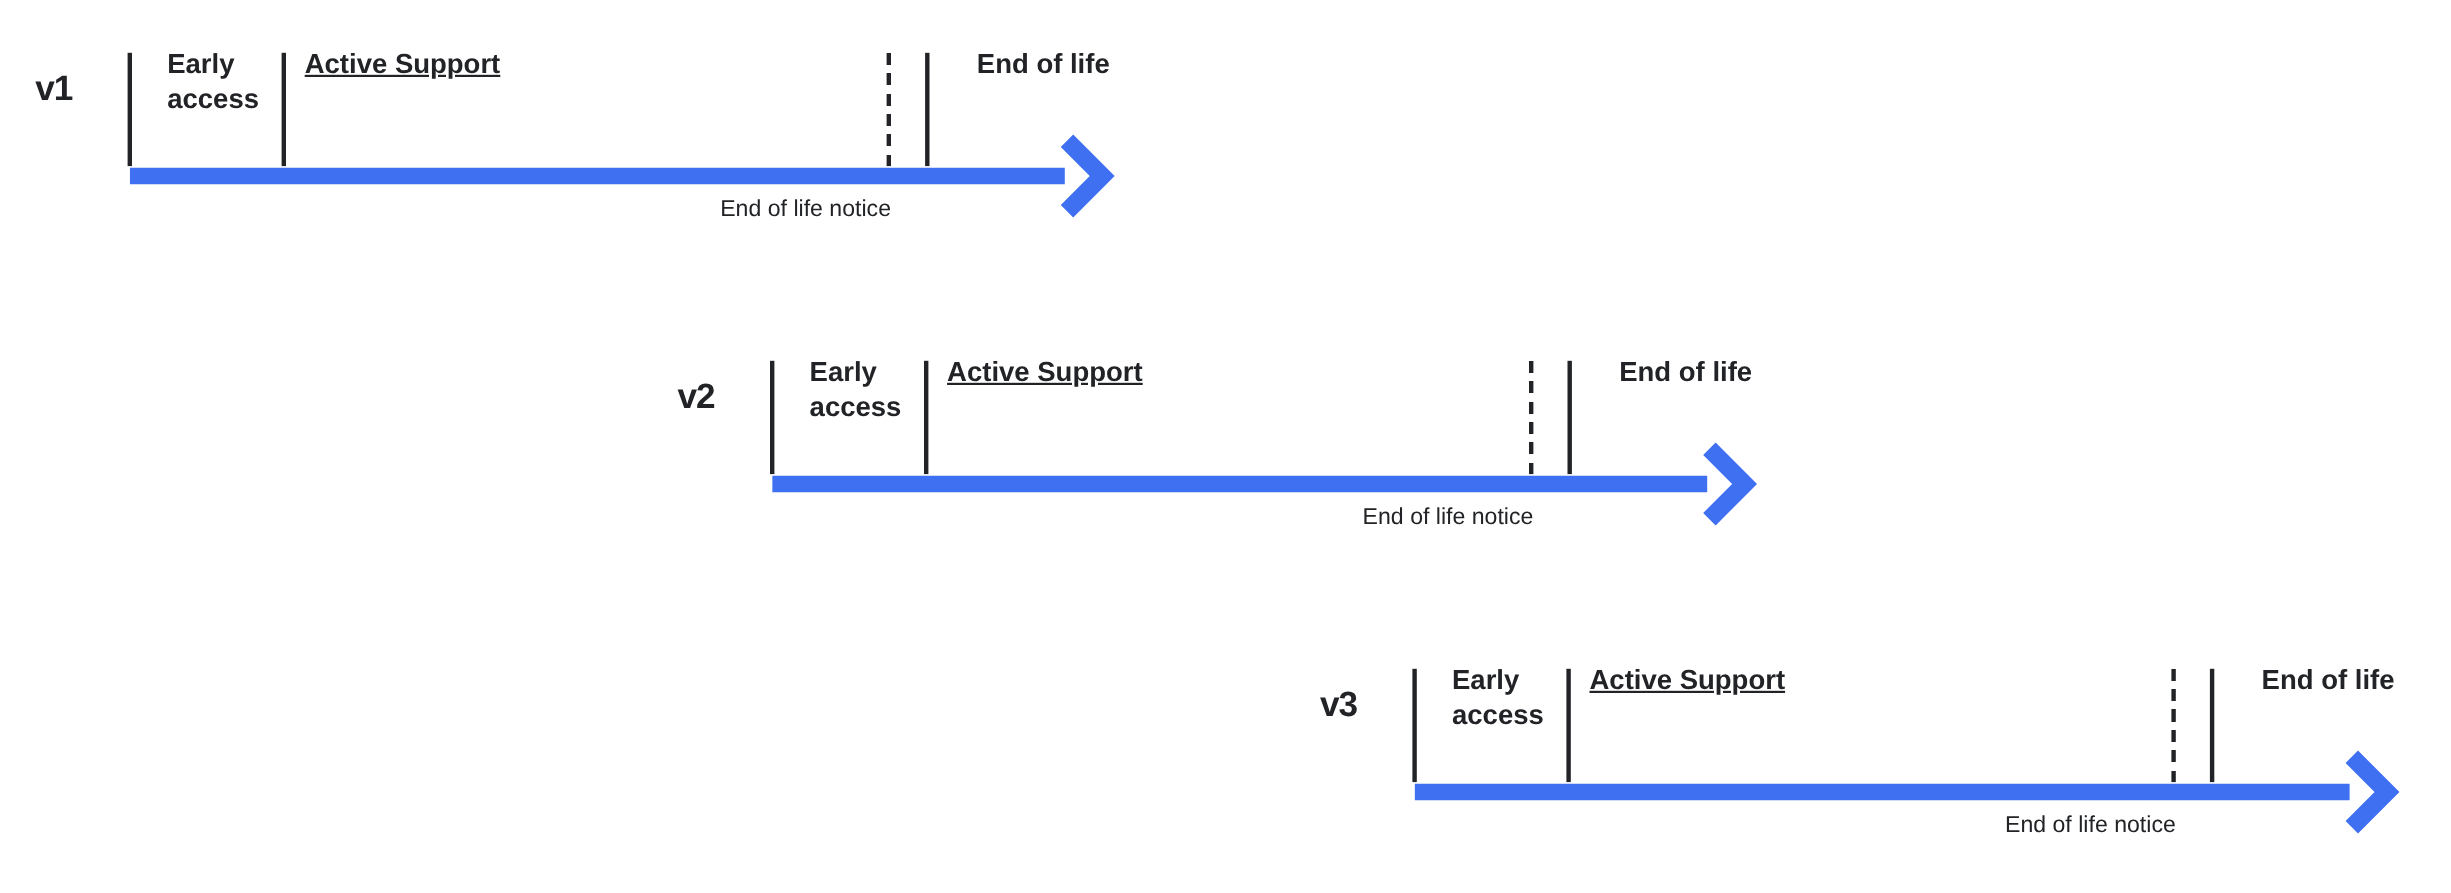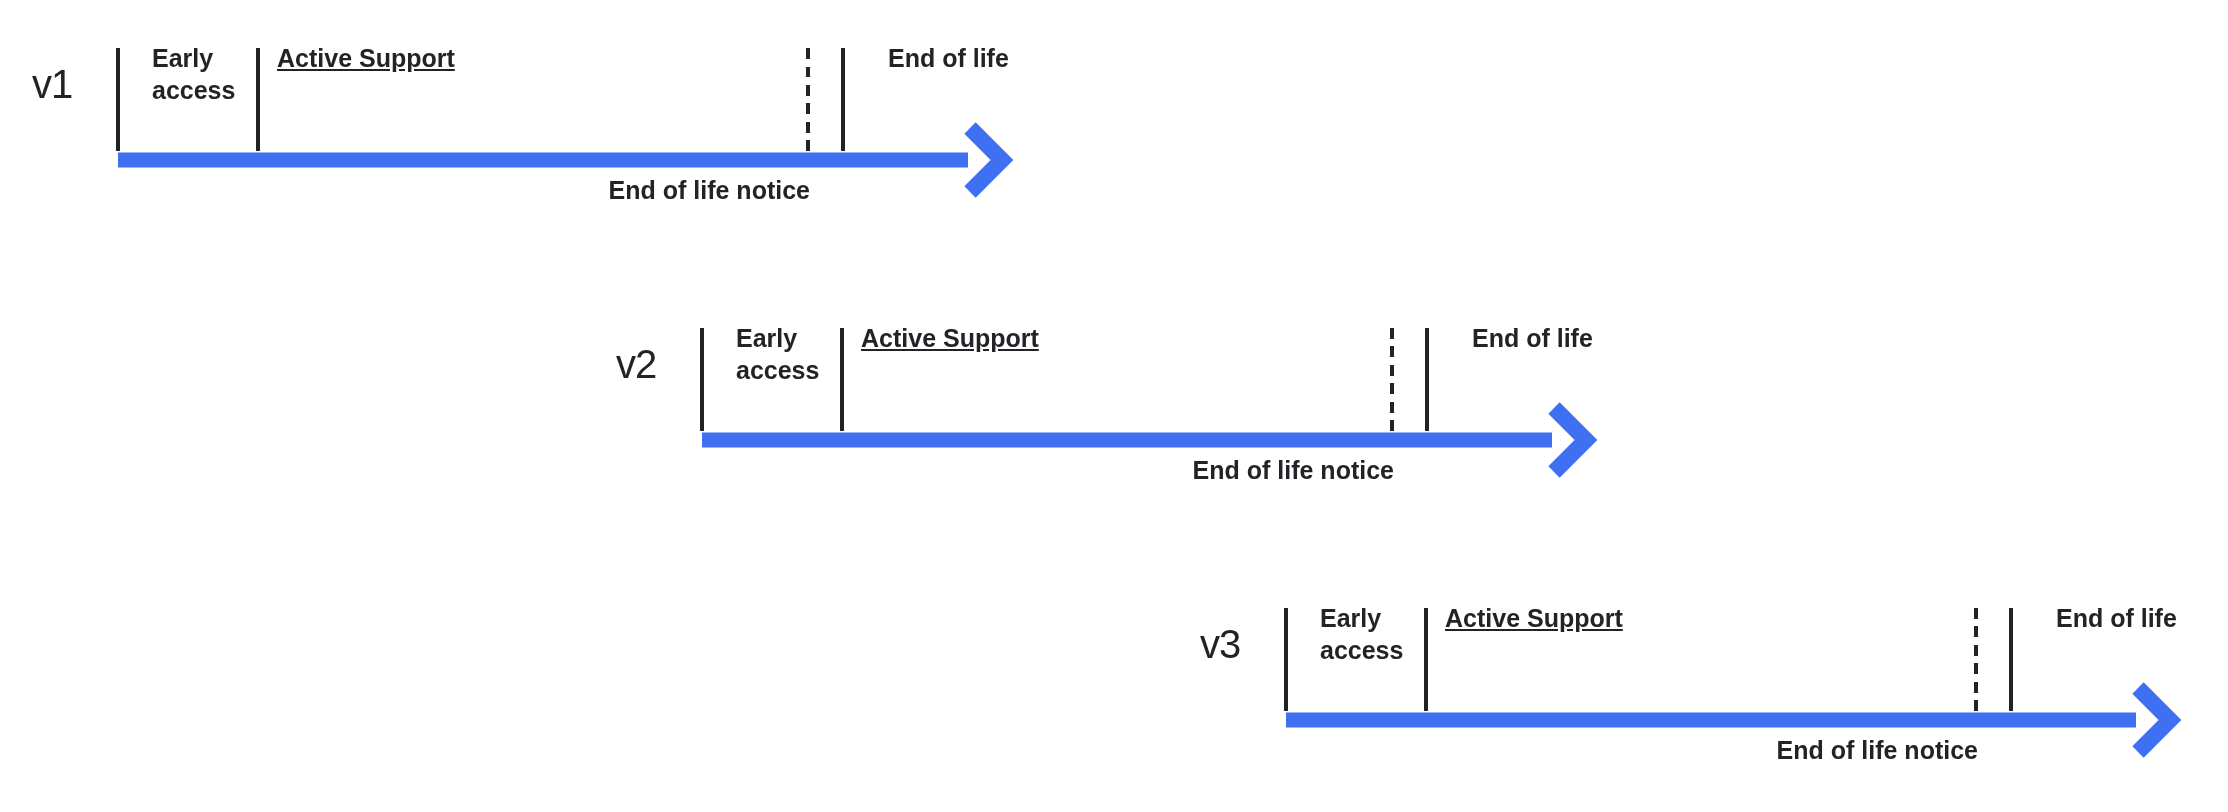--- a/index.html
+++ b/index.html
@@ -22,22 +22,22 @@
     height:225px;
   }
   .row-v1{left:0px;   top:0px;}
   .row-v2{left:584px; top:280px;}
   .row-v3{left:1168px;top:560px;}
 
   .version-label{
     position:absolute;
     left:32px;
     top:64px;
-    font-size:40px;
-    font-weight:400;
+    font-size:32px;
+    font-weight:700;
     line-height:1;
     letter-spacing:-1px;
     color:var(--ink);
   }
   .tick{
     position:absolute;
     top:48px;
     width:4px;
     height:103px;
     background:var(--ink);
@@ -68,22 +68,22 @@
     white-space:normal;
   }
   .phase-active{left:277px;text-decoration:underline;}
   .phase-eol{left:888px;}
   .notice-label{
     position:absolute;
     left:560px;
     top:174px;
     width:250px;
     text-align:right;
-    font-size:25px;
-    font-weight:700;
+    font-size:21px;
+    font-weight:400;
     line-height:32px;
     color:var(--ink);
     white-space:nowrap;
   }
   .arrow-svg{
     position:absolute;
     left:118px;
     top:120px;
     display:block;
   }

